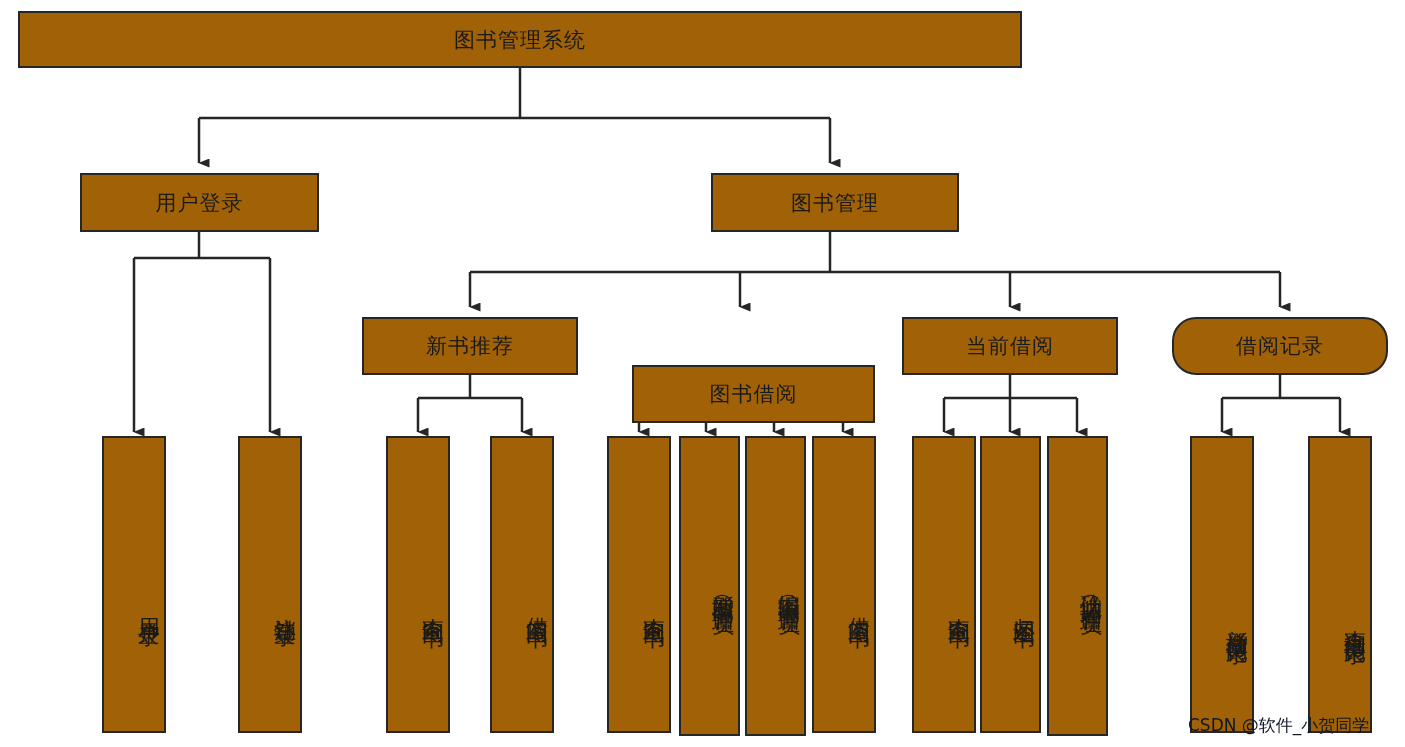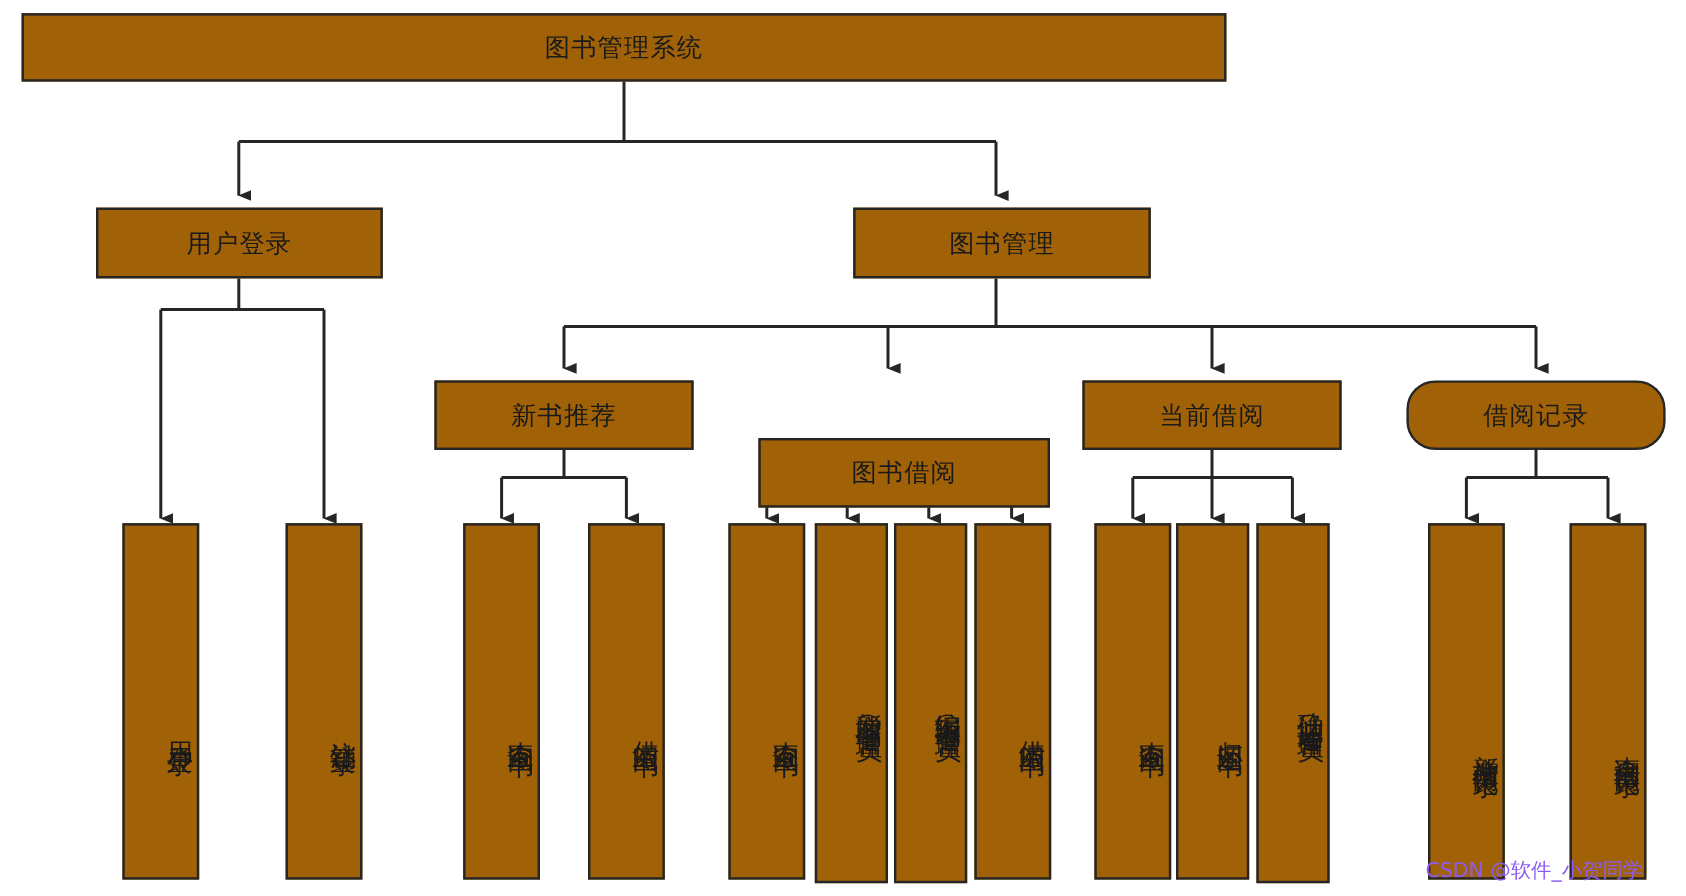--- a/index.html
+++ b/index.html
@@ -52,21 +52,21 @@
     padding-top: 42px;
   }
   .node.vert.low {
     padding-top: 72px;
   }
   .watermark {
     position: absolute;
     left: 1188px;
     top: 714px;
     font-size: 17px;
-    color: #8b5cf6;
+    color: #0f172a;
     white-space: nowrap;
     font-family: "DejaVu Sans", "Liberation Sans", sans-serif;
   }
 </style>
 </head>
 <body>
 
 <div id="canvas">
 
   <svg class="edges" viewBox="0 0 1405 747">

